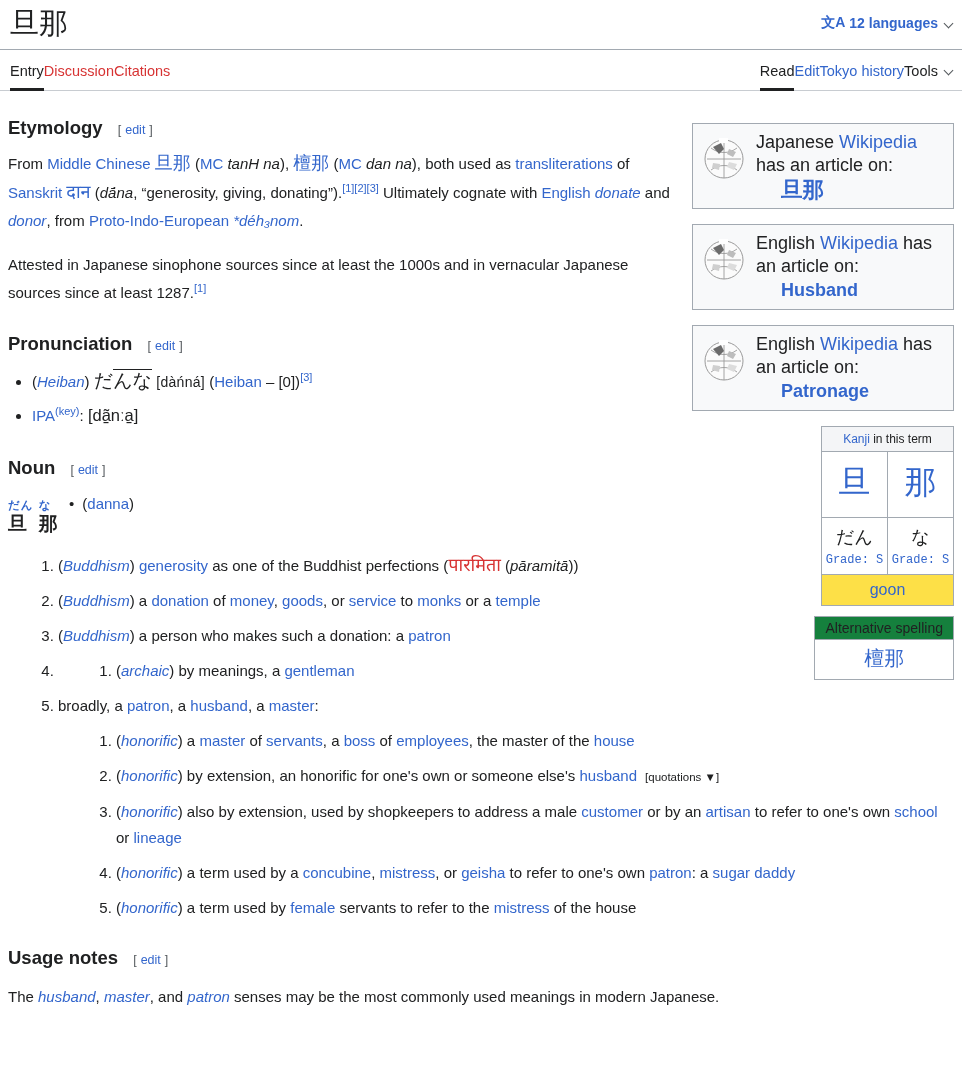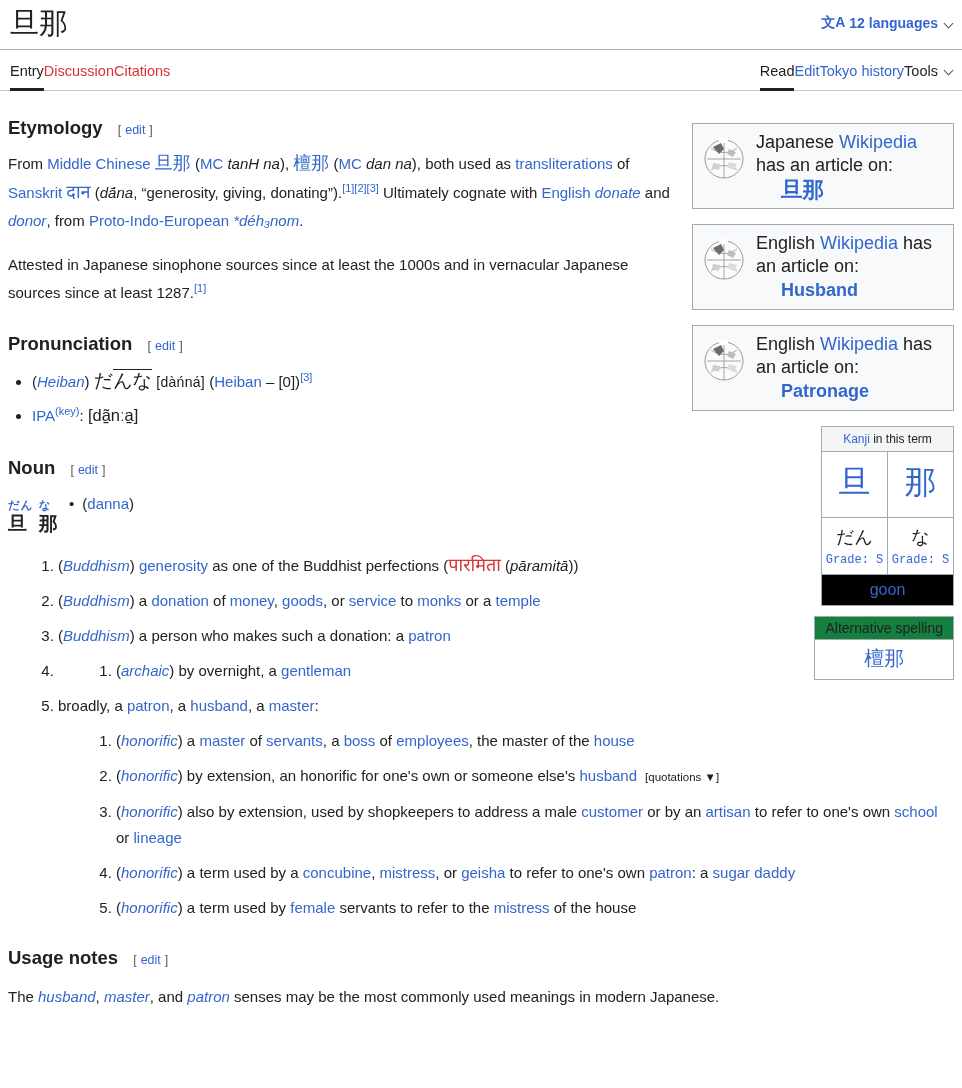--- a/index.html
+++ b/index.html
@@ -58,21 +58,21 @@
   .wp-link { display:block; font-weight:bold; margin-left:25px; margin-top:1px; }
 
   table.kanjitab { float:right; clear:right; border-collapse:collapse; margin:6px 0 8px 16px;
     background:#fff; }
   table.kanjitab th, table.kanjitab td { border:1px solid #a2a9b1; text-align:center; }
   .kt-head { background:#f4f5f7; font-weight:normal; font-size:12px; padding:5px 8px; }
   .kt-kanji { font-size:32px; color:#3366cc; width:66px; padding:9px 0 12px; }
   .kt-read { padding:6px 2px 5px; }
   .kt-read .r1 { font-size:18px; display:block; line-height:1.5; }
   .kt-read .r2 { font-size:12px; color:#3366cc; display:block; line-height:1.5;font-family:Liberation Mono, monospace; }
-  .kt-foot { background:#000000; font-size:16px; color:#3366cc; padding:6px; }
+  .kt-foot { background:#fde047; font-size:16px; color:#3366cc; padding:6px; }
 
   table.alttab { float:right; clear:right; border-collapse:collapse; margin:2px 0 10px 16px; }
   table.alttab th, table.alttab td { border:1px solid #a2a9b1; text-align:center; }
   .alt-head { background:#15803d; font-weight:normal; font-size:14px; padding:3px 10px; }
   .alt-val { font-size:20px; color:#3366cc; padding:5px 10px 7px; }
 
   
   ul.pron { margin:10px 0 14px 24px; padding:0; line-height:31px; }
   ul.pron li { margin:2px 0; }
 
@@ -241,21 +241,21 @@
     <span class="hw-tail hw-bullet">•</span>
     <span class="hw-tail">(</span><a class="hw-tail">danna</a><span class="hw-tail">)</span>
   </div>
 
   <ol class="defs">
     <li><span><span>(</span><span class="lk it">Buddhism</span><span>) </span><span class="lk">generosity</span><span> as one of the Buddhist perfections (</span><span class="red jp">पारमिता</span><span> (</span><span class="it">pāramitā</span><span>))</span></span></li>
     <li><span><span>(</span><span class="lk it">Buddhism</span><span>) a </span><span class="lk">donation</span><span> of </span><span class="lk">money</span><span>, </span><span class="lk">goods</span><span>, or </span><span class="lk">service</span><span> to </span><span class="lk">monks</span><span> or a </span><span class="lk">temple</span></span></li>
     <li><span><span>(</span><span class="lk it">Buddhism</span><span>) a person who makes such a donation: a </span><span class="lk">patron</span></span></li>
     <li>
       <ol>
-        <li><span><span>(</span><span class="lk it">archaic</span><span>) by overnight, a </span><span class="lk">gentleman</span></span></li>
+        <li><span><span>(</span><span class="lk it">archaic</span><span>) by meanings, a </span><span class="lk">gentleman</span></span></li>
       </ol>
     </li>
     <li>
       <span><span>broadly, a </span><span class="lk">patron</span><span>, a </span><span class="lk">husband</span><span>, a </span><span class="lk">master</span><span>:</span></span>
       <ol>
         <li><span><span>(</span><span class="lk it">honorific</span><span>) a </span><span class="lk">master</span><span> of </span><span class="lk">servants</span><span>, a </span><span class="lk">boss</span><span> of </span><span class="lk">employees</span><span>, the master of the </span><span class="lk">house</span></span></li>
         <li><span><span>(</span><span class="lk it">honorific</span><span>) by extension, an honorific for one's own or someone else's </span><span class="lk">husband</span><span class="quot">[quotations ▼]</span></span></li>
         <li><span><span>(</span><span class="lk it">honorific</span><span>) also by extension, used by shopkeepers to address a male </span><span class="lk">customer</span><span> or by an </span><span class="lk">artisan</span><span> to refer to one's own </span><span class="lk">school</span><span> or </span><span class="lk">lineage</span></span></li>
         <li><span><span>(</span><span class="lk it">honorific</span><span>) a term used by a </span><span class="lk">concubine</span><span>, </span><span class="lk">mistress</span><span>, or </span><span class="lk">geisha</span><span> to refer to one's own </span><span class="lk">patron</span><span>: a </span><span class="lk">sugar daddy</span></span></li>
         <li><span><span>(</span><span class="lk it">honorific</span><span>) a term used by </span><span class="lk">female</span><span> servants to refer to the </span><span class="lk">mistress</span><span> of the house</span></span></li>

